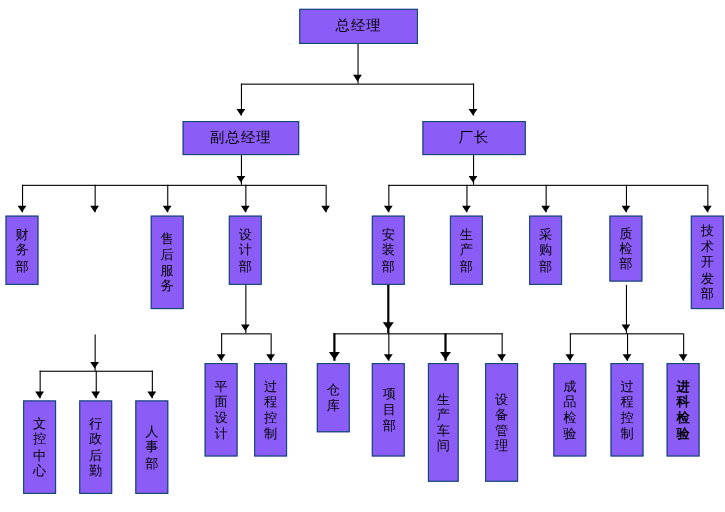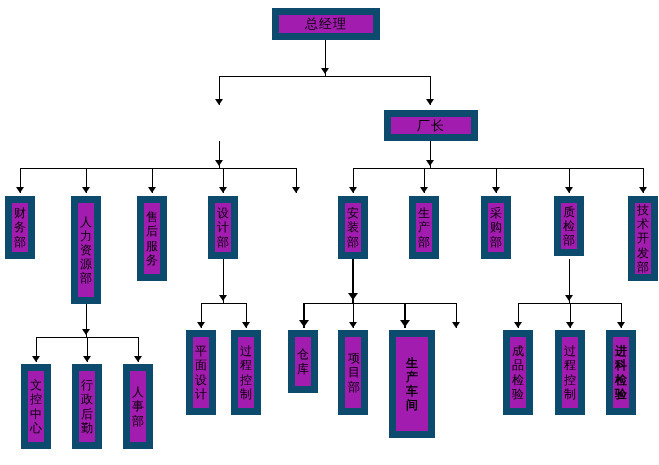--- a/index.html
+++ b/index.html
@@ -12,22 +12,22 @@
     width: 659px;
     height: 465px;
     background: #ffffff;
     font-family: "DejaVu Sans", sans-serif;
     overflow: hidden;
   }
   
   .node {
     position: absolute;
     box-sizing: border-box;
-    border: 7px solid #0c4a6e;
-    background: #a21caf;
+    border: 1px solid #0c4a6e;
+    background: #8b5cf6;
     display: flex;
     align-items: center;
     justify-content: center;
     text-align: center;
     color: #000000;
     line-height: 1.18;
   }
   .node .label {
     display: block;
     white-space: pre-line;
@@ -84,20 +84,23 @@
 
   <div class="vline" style="left:325px; top:40px; width:1px; height:36px;"></div>
   <div class="arrow" style="left:321px; top:68px;"></div>
 
   <div class="hline" style="left:219px; top:76px; width:212px; height:1px;"></div>
   <div class="vline" style="left:219px; top:76px; height:29px;"></div>
   <div class="arrow" style="left:215px; top:99px;"></div>
   <div class="vline" style="left:430px; top:76px; height:29px;"></div>
   <div class="arrow" style="left:426px; top:99px;"></div>
 
+  <div class="node horiz" style="left:166px; top:110px; width:106px; height:31px;">
+    <span class="label">副总经理</span>
+  </div>
   <div class="node horiz" style="left:384px; top:110px; width:94px; height:31px;text-align:center;">
     <span class="label">厂长</span>
   </div>
 
   <div class="vline" style="left:219px; top:141px; height:27px;"></div>
   <div class="arrow" style="left:215px; top:160px;"></div>
   <div class="hline" style="left:20px; top:168px; width:276px; height:1px;"></div>
 
   <div class="vline" style="left:20px; top:168px; height:25px;"></div>
   <div class="arrow" style="left:16px; top:187px;"></div>
@@ -120,23 +123,20 @@
   <div class="arrow" style="left:420px; top:187px;"></div>
   <div class="vline" style="left:496px; top:168px; height:25px;"></div>
   <div class="arrow" style="left:492px; top:187px;"></div>
   <div class="vline" style="left:569px; top:168px; height:25px;"></div>
   <div class="arrow" style="left:565px; top:187px;"></div>
   <div class="vline" style="left:643px; top:168px; height:25px;"></div>
   <div class="arrow" style="left:639px; top:187px;"></div>
 
   <div class="node vert" style="left:5px; top:196px; width:30px; height:63px;">
     <span class="label">财务部</span>
-  </div>
-  <div class="node vert" style="left:71px; top:196px; width:30px; height:108px;">
-    <span class="label">人力资源部</span>
   </div>
   <div class="node vert" style="left:208px; top:196px; width:30px; height:63px;">
     <span class="label">设计部</span>
   </div>
   <div class="node vert" style="left:137px; top:196px; width:30px; height:85px;">
     <span class="label">售后服务</span>
   </div>
 
   <div class="node vert" style="left:338px; top:196px; width:30px; height:63px;">
     <span class="label">安装部</span>
@@ -200,22 +200,25 @@
   <div class="arrow big" style="left:400px; top:320px;"></div>
   <div class="vline" style="left:456px; top:303px; height:25px;"></div>
   <div class="arrow" style="left:452px; top:322px;"></div>
 
   <div class="node vert" style="left:288px; top:330px; width:30px; height:63px;">
     <span class="label">仓库</span>
   </div>
   <div class="node vert" style="left:338px; top:330px; width:30px; height:85px;text-align:right;">
     <span class="label">项目部</span>
   </div>
-  <div class="node vert" style="left:389px; top:330px; width:46px; height:108px;font-weight:bold;">
+  <div class="node vert" style="left:389px; top:330px; width:28px; height:108px;">
     <span class="label">生产车间</span>
+  </div>
+  <div class="node vert" style="left:441px; top:330px; width:30px; height:108px;">
+    <span class="label">设备管理</span>
   </div>
 
   <div class="vline" style="left:569px; top:259px; height:44px;"></div>
   <div class="arrow" style="left:565px; top:295px;"></div>
   <div class="hline" style="left:518px; top:303px; width:103px; height:1px;"></div>
   <div class="vline" style="left:518px; top:303px; height:25px;"></div>
   <div class="arrow" style="left:514px; top:322px;"></div>
   <div class="vline" style="left:570px; top:303px; height:25px;"></div>
   <div class="arrow" style="left:566px; top:322px;"></div>
   <div class="vline" style="left:621px; top:303px; height:25px;"></div>

